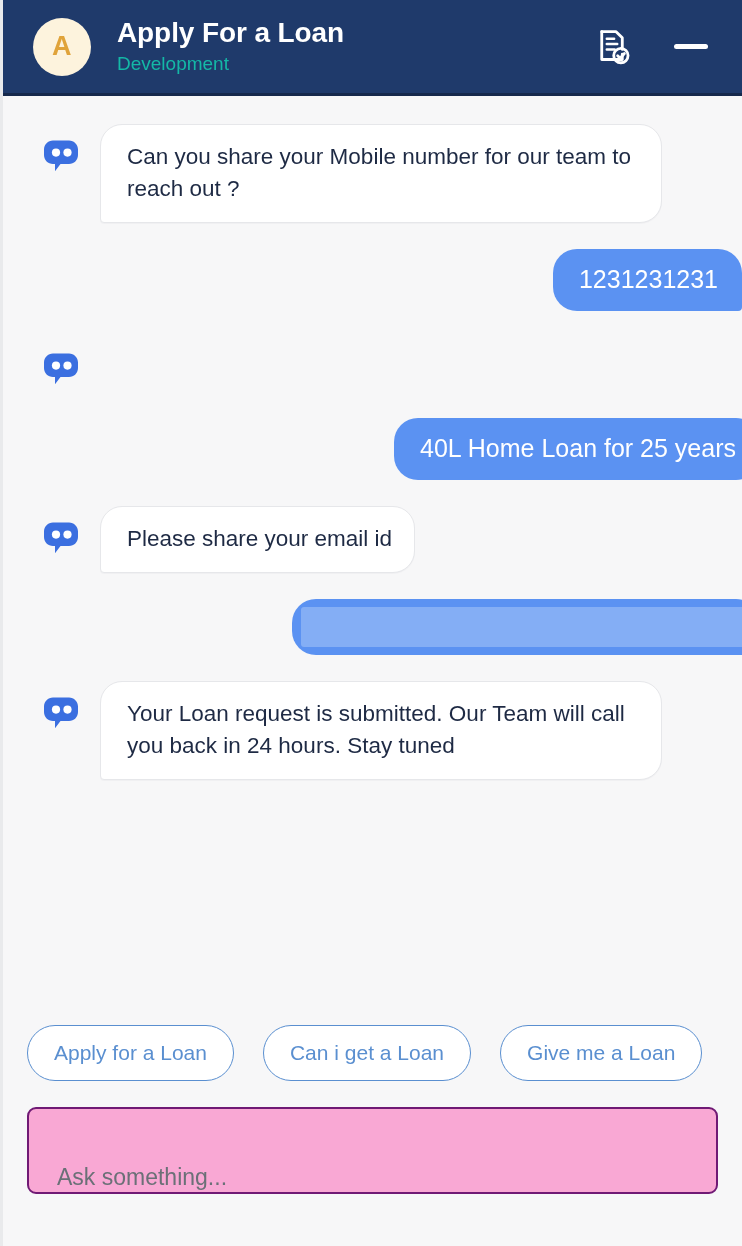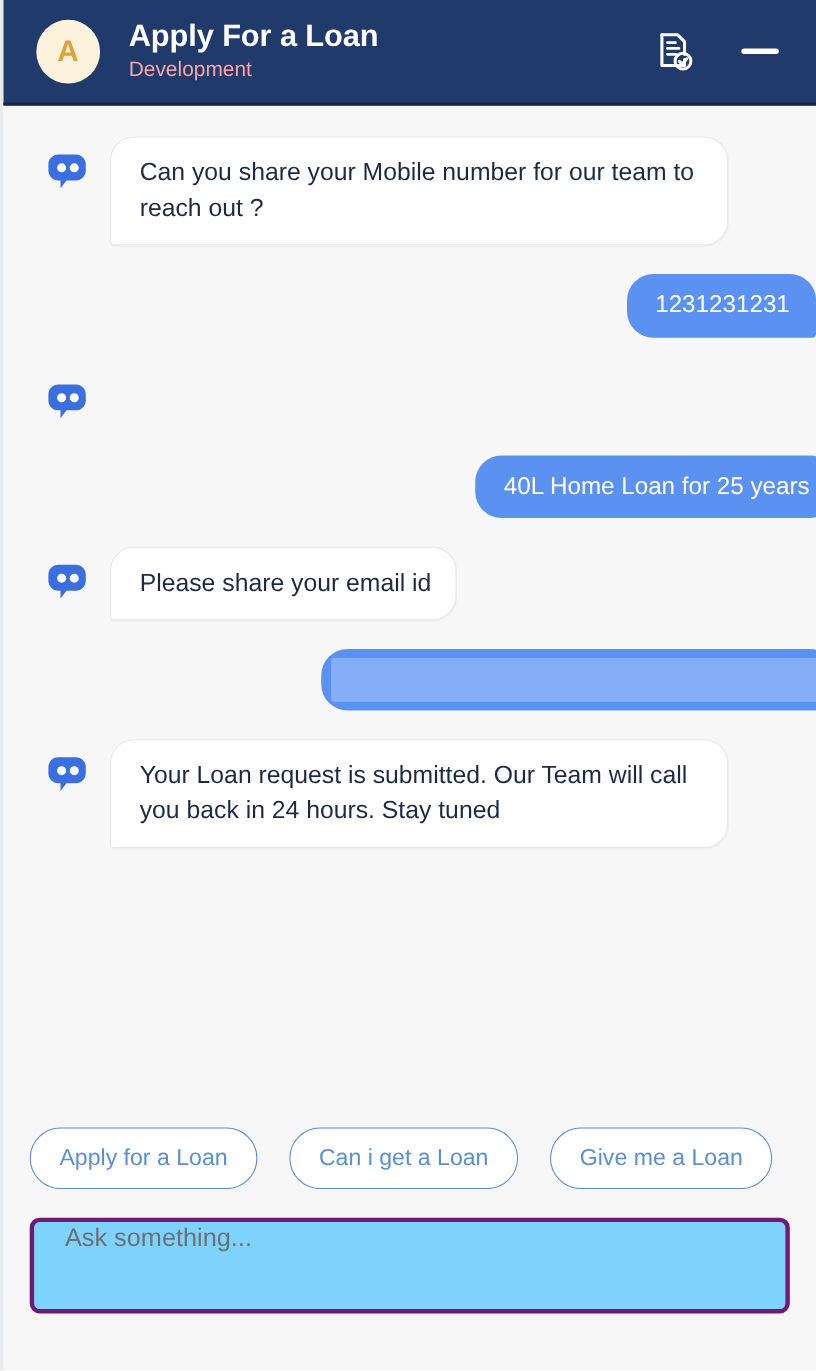--- a/index.html
+++ b/index.html
@@ -59,21 +59,21 @@
   }
   .header-title {
     color: #ffffff;
     font-size: 28px;
     font-weight: 700;
     line-height: 1.12;
     white-space: nowrap;
     letter-spacing: -0.1px;
   }
   .header-sub {
-    color: #fca5a5;
+    color: #14b8a6;
     font-size: 19px;
     font-weight: 400;
     line-height: 1.25;
     margin-top: 3px;
     white-space: nowrap;
   }
   .header-actions {
     display: flex;
     align-items: center;
     gap: 44px;
@@ -129,21 +129,21 @@
     line-height: 1.42;
     padding: 16px 22px 17px 26px;
     box-sizing: border-box;
     max-width: 562px;
     box-shadow: 0 1px 1px rgba(20,30,60,.03);
   }
   .bubble-user {
     background: #5b92f2;
     color: #ffffff;
     border-radius: 24px 24px 4px 24px;
-    font-size: 22px;
+    font-size: 25px;
     line-height: 1.4;
     padding: 13px 24px 14px 26px;
     box-sizing: border-box;
     max-width: 640px;
     white-space: nowrap;
   }
   .bubble-user.overflow-right {
     margin-right: -18px;
     border-top-right-radius: 24px;
     border-bottom-right-radius: 24px;
@@ -194,25 +194,25 @@
   }
 
   
   .composer {
     flex: 0 0 auto;
     padding: 0 24px 0 24px;
     margin-bottom: 0;
   }
   .input-box {
     height: 87px;
-    background: #7dd3fc;
-    border: 4px solid #701a75;
+    background: #f9a8d4;
+    border: 2px solid #701a75;
     border-radius: 9px;
     display: flex;
-    align-items: flex-start;
+    align-items: flex-end;
     padding: 0 26px;
     box-sizing: border-box;
   }
   .input-box input {
     border: 0;
     outline: 0;
     width: 100%;
     font-family: "Liberation Sans", sans-serif;
     font-size: 23px;
     color: #2a2f3a;

